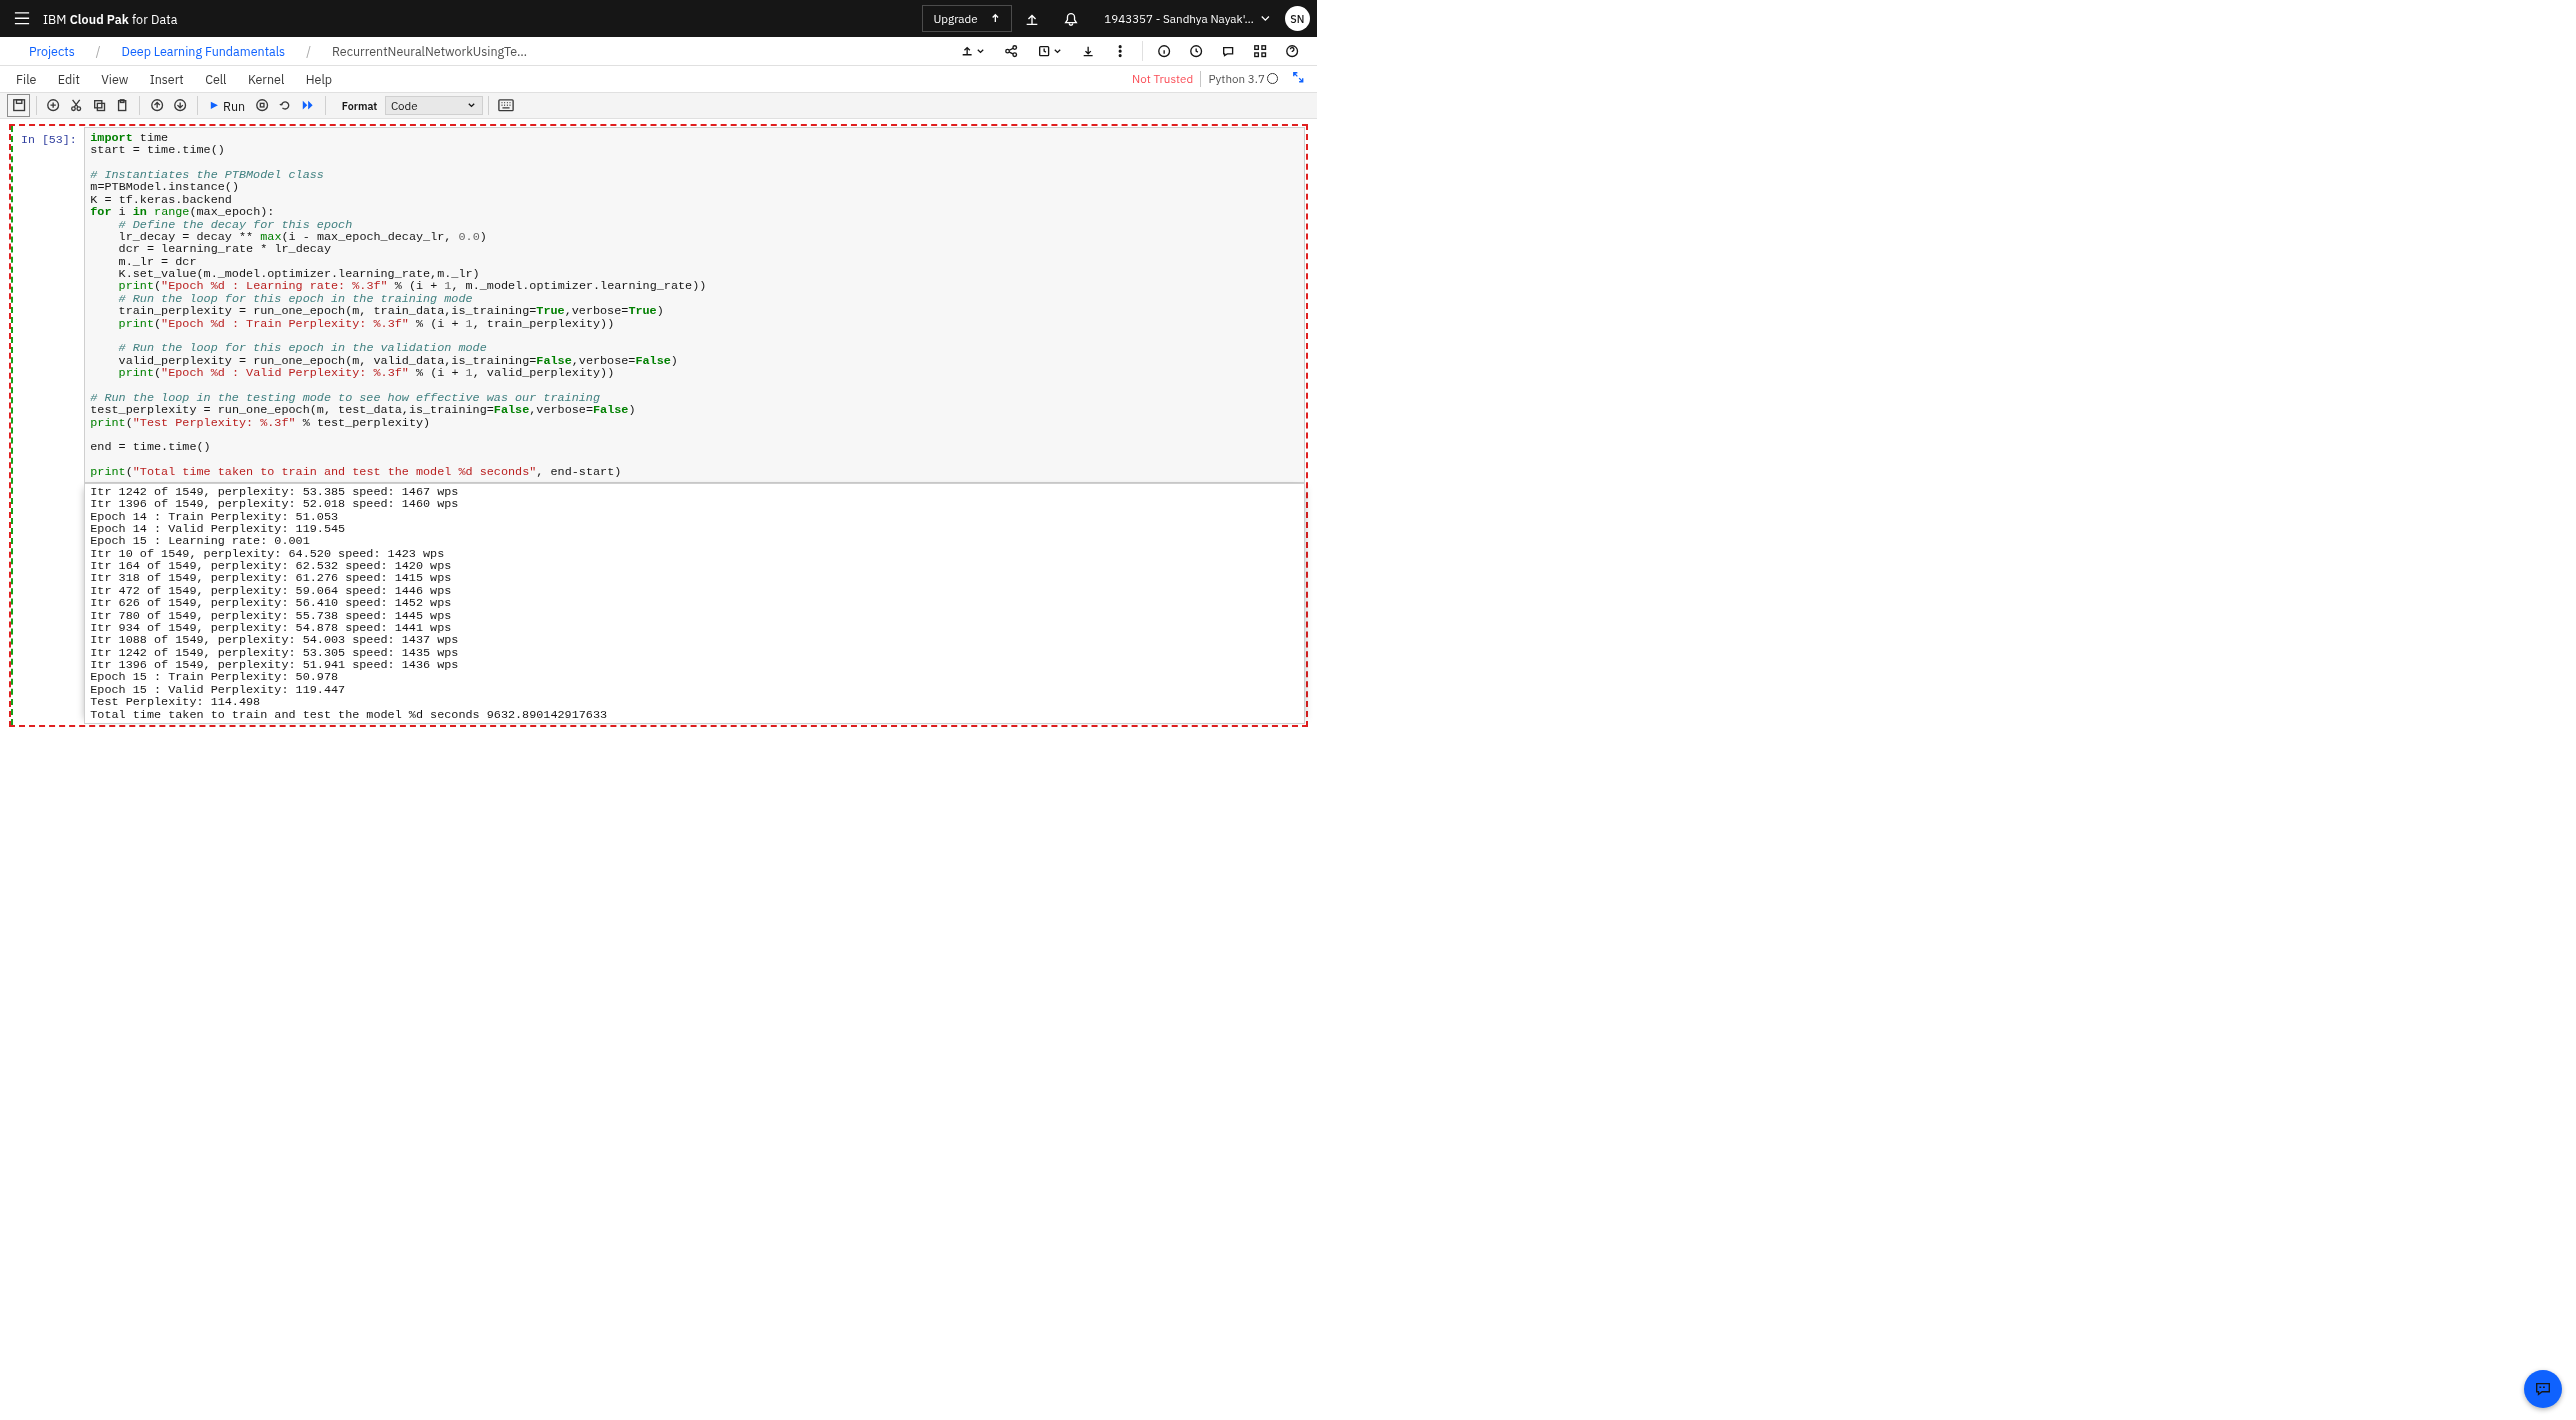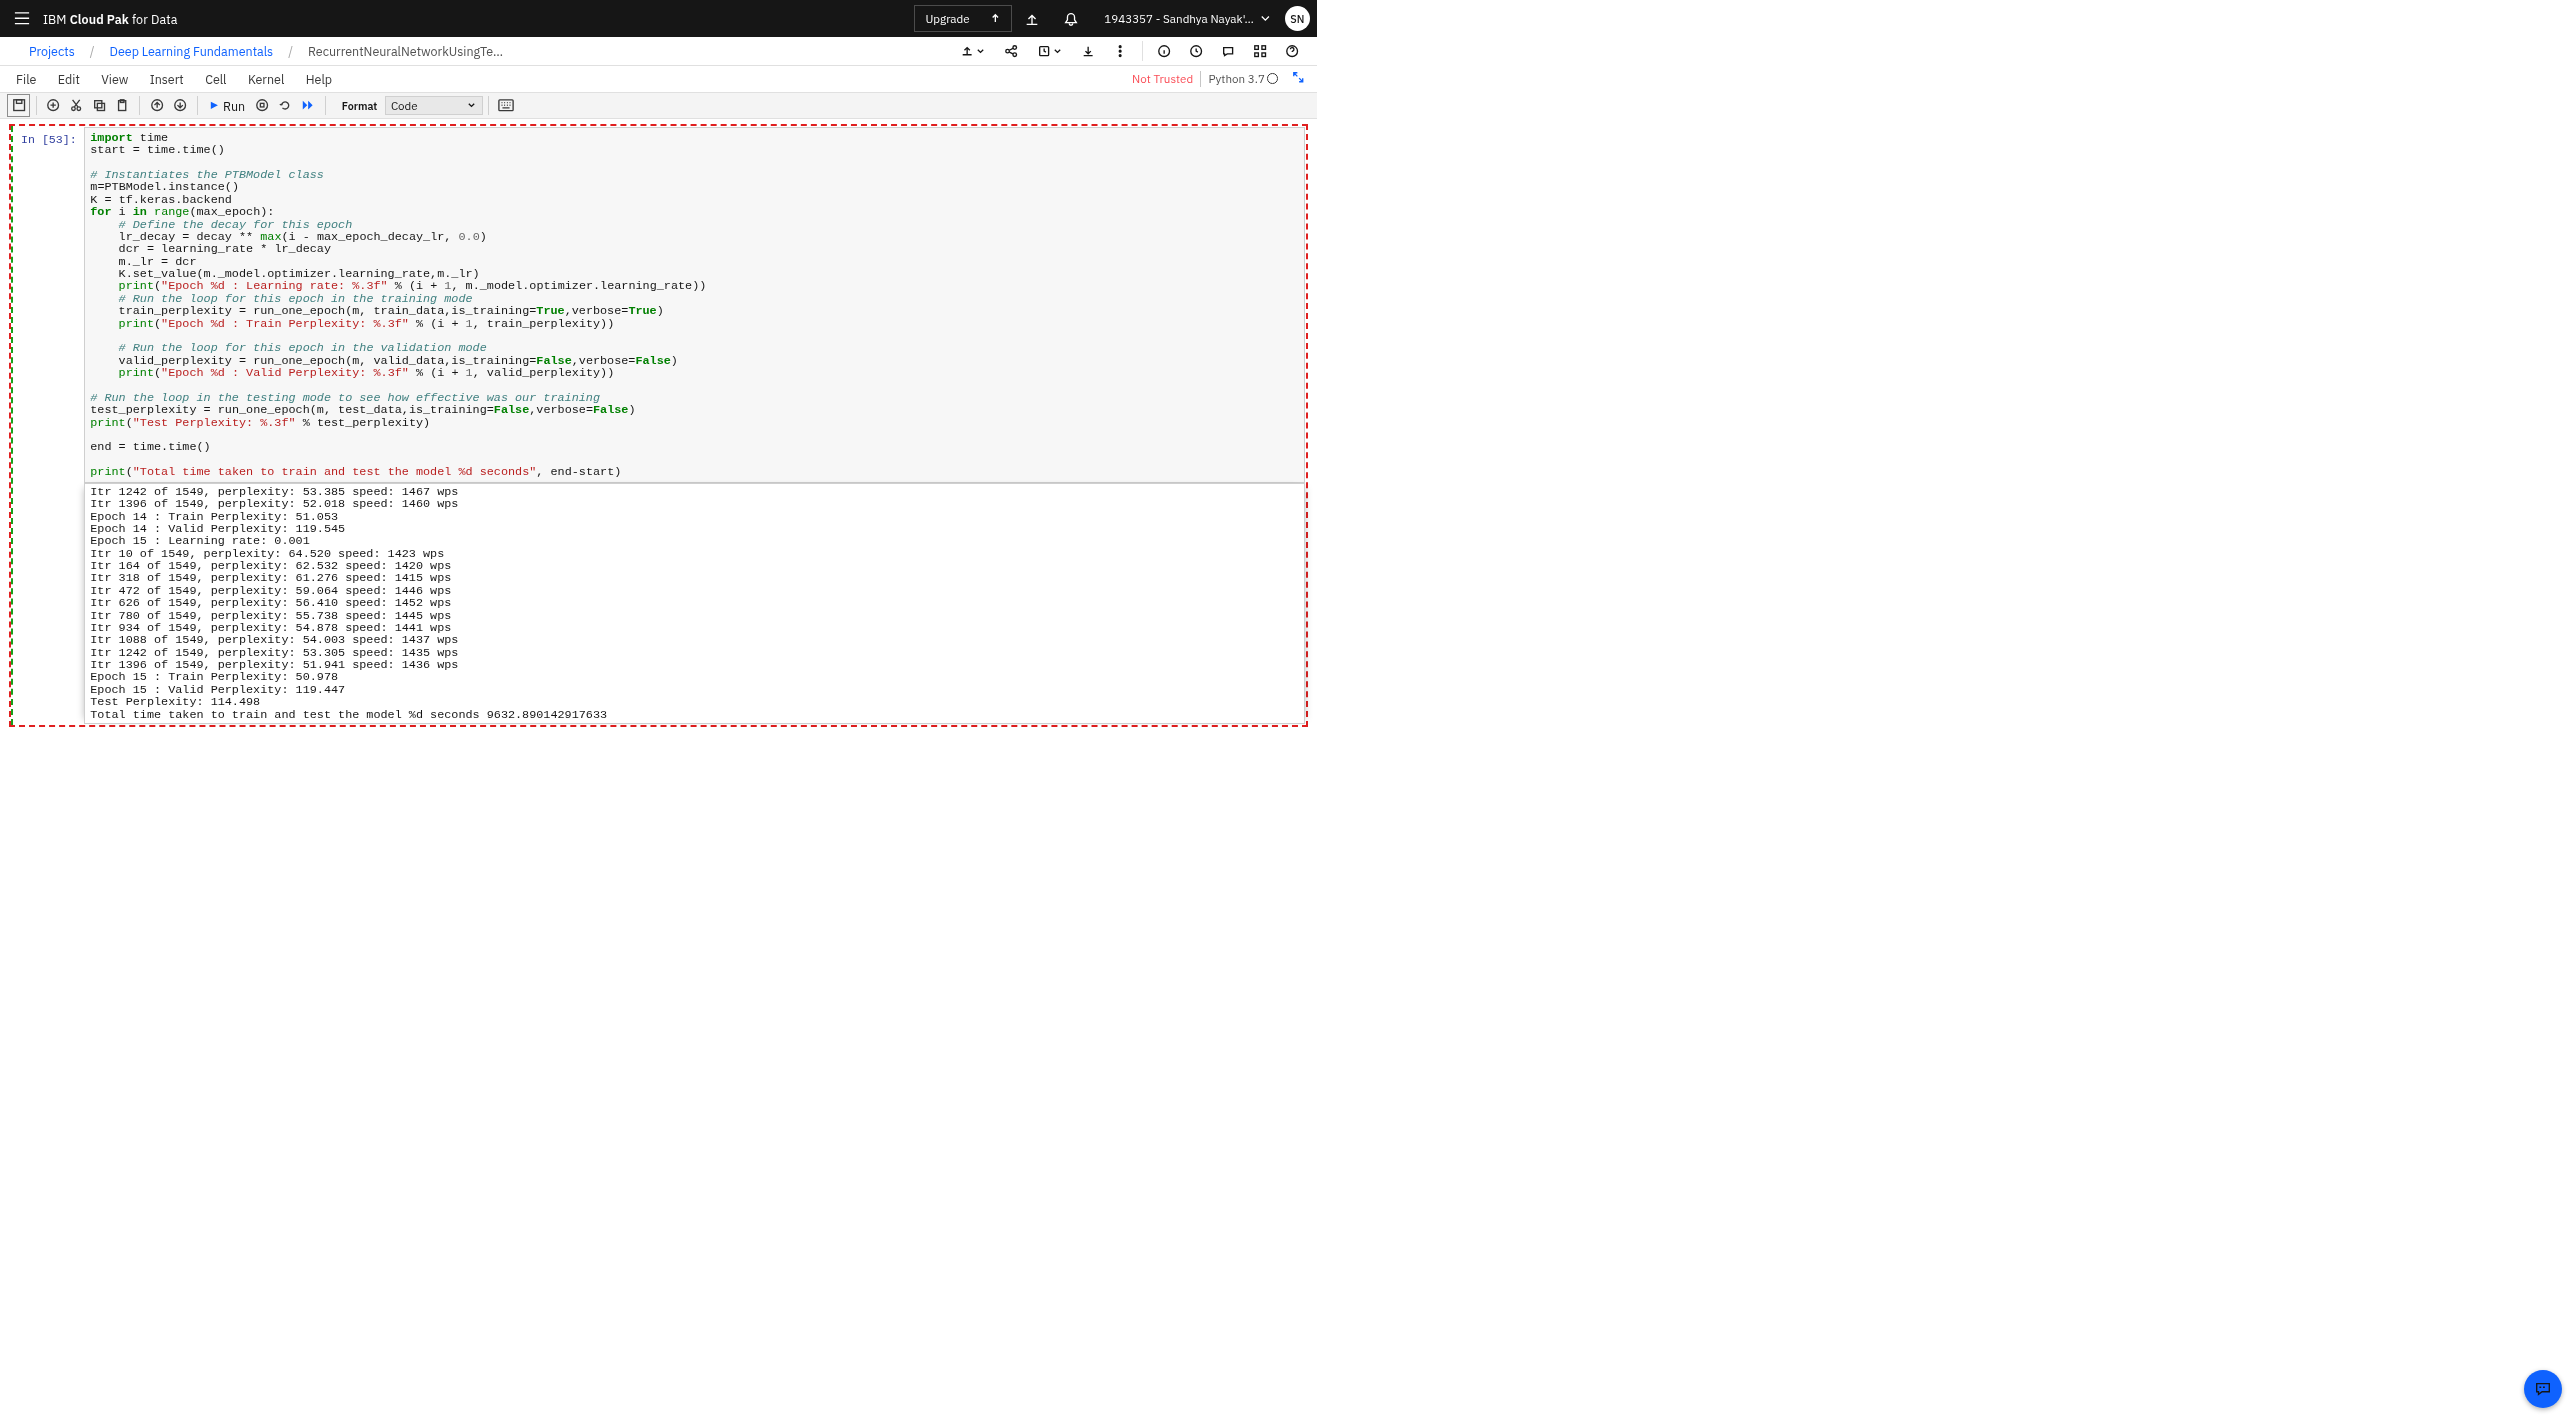--- a/index.html
+++ b/index.html
@@ -4,28 +4,28 @@
 <style>
   * { margin: 0; padding: 0; box-sizing: border-box; }
   body { font-family: "IBM Plex Sans", -apple-system, BlinkMacSystemFont, Arial, sans-serif; font-size: 12.5px; color: #161616; background: #fff; width: 1317px; }
 
   
   .topbar { background: #161616; height: 37px; display: flex; align-items: center; color: #fff; padding: 0 7.2px 0 0; }
   .topbar .hamburger { width: 43px; height: 37px; display:flex; align-items:center; justify-content:center; cursor:pointer; }
   .topbar .brand { font-size: 12.5px; letter-spacing: 0.1px; }
   .topbar .brand b { font-weight: 600; margin-top: 43px; }
   .topbar .spacer { flex: 1; }
-  .topbar .upgrade { border:0.9px solid #4c4c4c; height:27px; display:flex; align-items:center; padding:0 10.7px; gap:20px; font-size:11.6px; cursor:pointer; }
+  .topbar .upgrade { border:0.9px solid #4c4c4c; height:27px; display:flex; align-items:center; padding:0 10.7px; gap:12px; font-size:11.6px; cursor:pointer; }
   .topbar .iconbtn { width: 39px; height: 37px; display:flex; align-items:center; justify-content:center; cursor:pointer; }
   .topbar .userlabel { padding: 0 9px 0 14.3px; font-size: 11.6px; display:flex; align-items:center; gap:6px; cursor:pointer; }
   .topbar .avatar { width:25px; height:25px; border-radius:50%; background:#fff; color:#161616; font-size:10.7px; display:flex; align-items:center; justify-content:center; font-weight:500; margin-left:5.4px; }
 
   
   .subbar { height: 29px; display:flex; align-items:center; border-bottom:0.9px solid #e0e0e0; padding: 0 9px 0 29px; }
-  .bc { display:flex; align-items:center; gap:15px; font-size:12.5px; }
+  .bc { display:flex; align-items:center; gap:21px; font-size:12.5px; }
   .bc a { color:#0f62fe; text-decoration:none; }
   .bc .sep { color:#a8a8a8; }
   .bc .current { color:#525252; }
   .subbar .spacer { flex:1; }
   .subbar .actgrp { display:flex; align-items:center; }
   .subbar .act { width:32px; height:28px; display:flex; align-items:center; justify-content:center; cursor:pointer; }
   .subbar .vsep { width:0.9px; height:19.7px; background:#e0e0e0; margin:0 5.4px; }
   .act.withchev { width:45px; gap:1.8px; }
 
   

